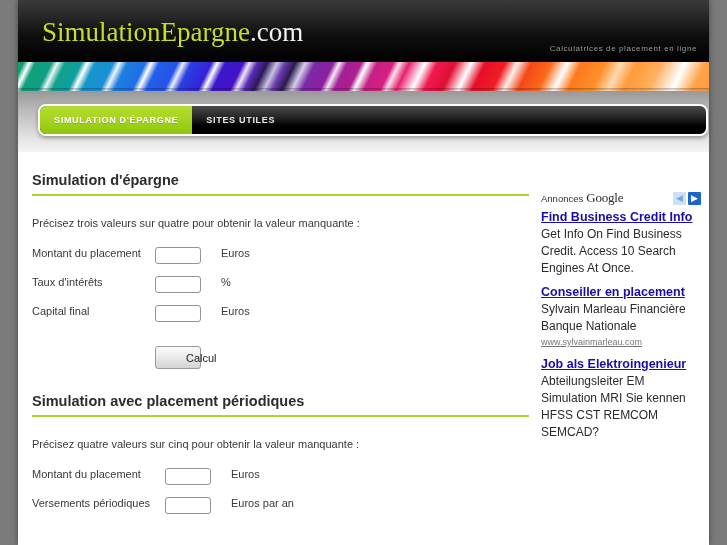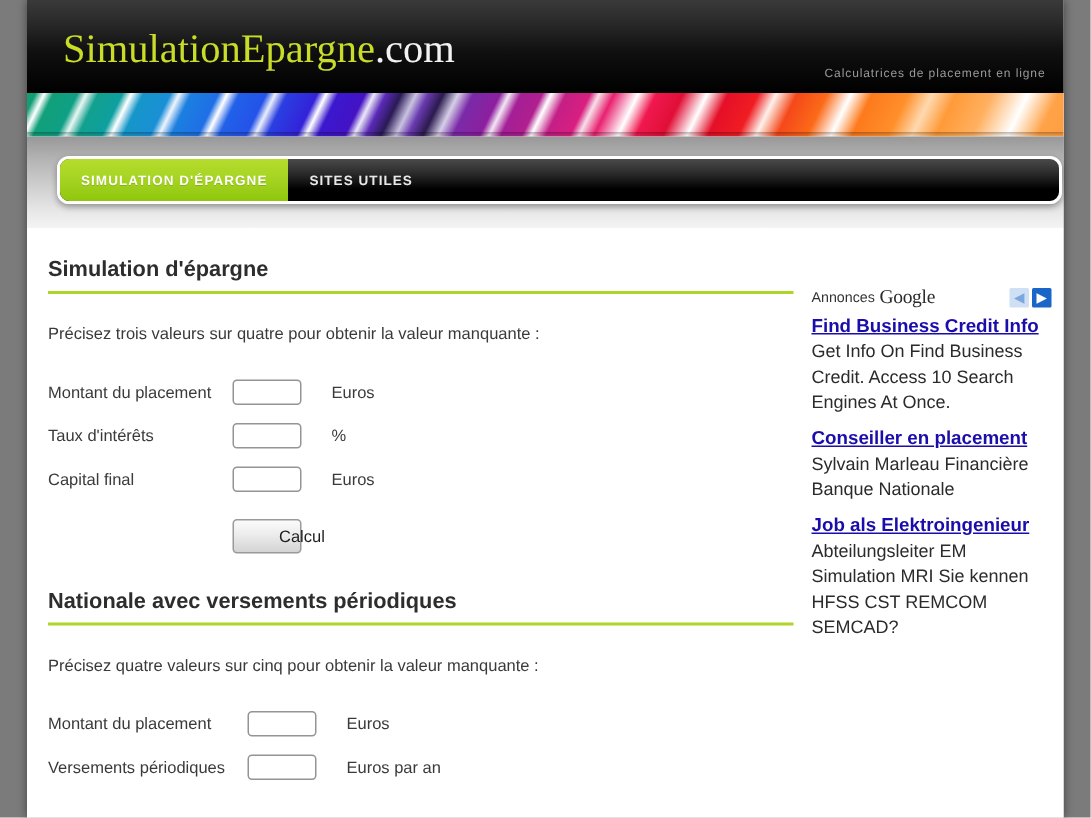--- a/index.html
+++ b/index.html
@@ -151,21 +151,20 @@
     width: 497px;
     box-sizing: border-box;
   }
   .intro {
     font-size: 11px;
     color: #3a3a3a;
     margin: 21px 0 18px 0;
   }
   .form-row {
     display: flex;
-    align-items: center;
     height: 29px;
   }
   .form-row .lbl {
     font-size: 11px;
     color: #3a3a3a;
   }
   .form-row input.txt {
     width: 46px;
     height: 17px;
     border: 1px solid #949494;
@@ -313,21 +312,21 @@
         <span class="lbl" style="width:123px">Capital final</span>
         <input class="txt" type="text" value="" style="">
         <span class="unit">Euros</span>
       </div>
 
       <div class="btn-row">
         <button class="calc-btn">Calcul</button>
       </div>
 
       <div class="section2">
-        <h2 class="section-title">Nationale avec versements périodiques</h2>
+        <h2 class="section-title">Simulation avec placement périodiques</h2>
         <p class="intro">Précisez quatre valeurs sur cinq pour obtenir la valeur manquante :</p>
 
         <div class="form-row">
           <span class="lbl" style="width:133px">Montant du placement</span>
           <input class="txt" type="text" value="" style="">
           <span class="unit">Euros</span>
         </div>
 
         <div class="form-row">
           <span class="lbl" style="width:133px">Versements périodiques</span>
@@ -346,20 +345,21 @@
       </div>
 
       <div class="ad">
         <span class="ad-title">Find Business Credit Info</span>
         <span class="ad-body">Get Info On Find Business Credit. Access 10 Search Engines At Once.</span>
       </div>
 
       <div class="ad">
         <span class="ad-title">Conseiller en placement</span>
         <span class="ad-body">Sylvain Marleau Financière Banque Nationale</span>
+        <span class="ad-url">www.sylvainmarleau.com</span>
       </div>
 
       <div class="ad">
         <span class="ad-title">Job als Elektroingenieur</span>
         <span class="ad-body">Abteilungsleiter EM Simulation MRI Sie kennen HFSS CST REMCOM SEMCAD?</span>
       </div>
     </div>
 
   </div>
 </div>

